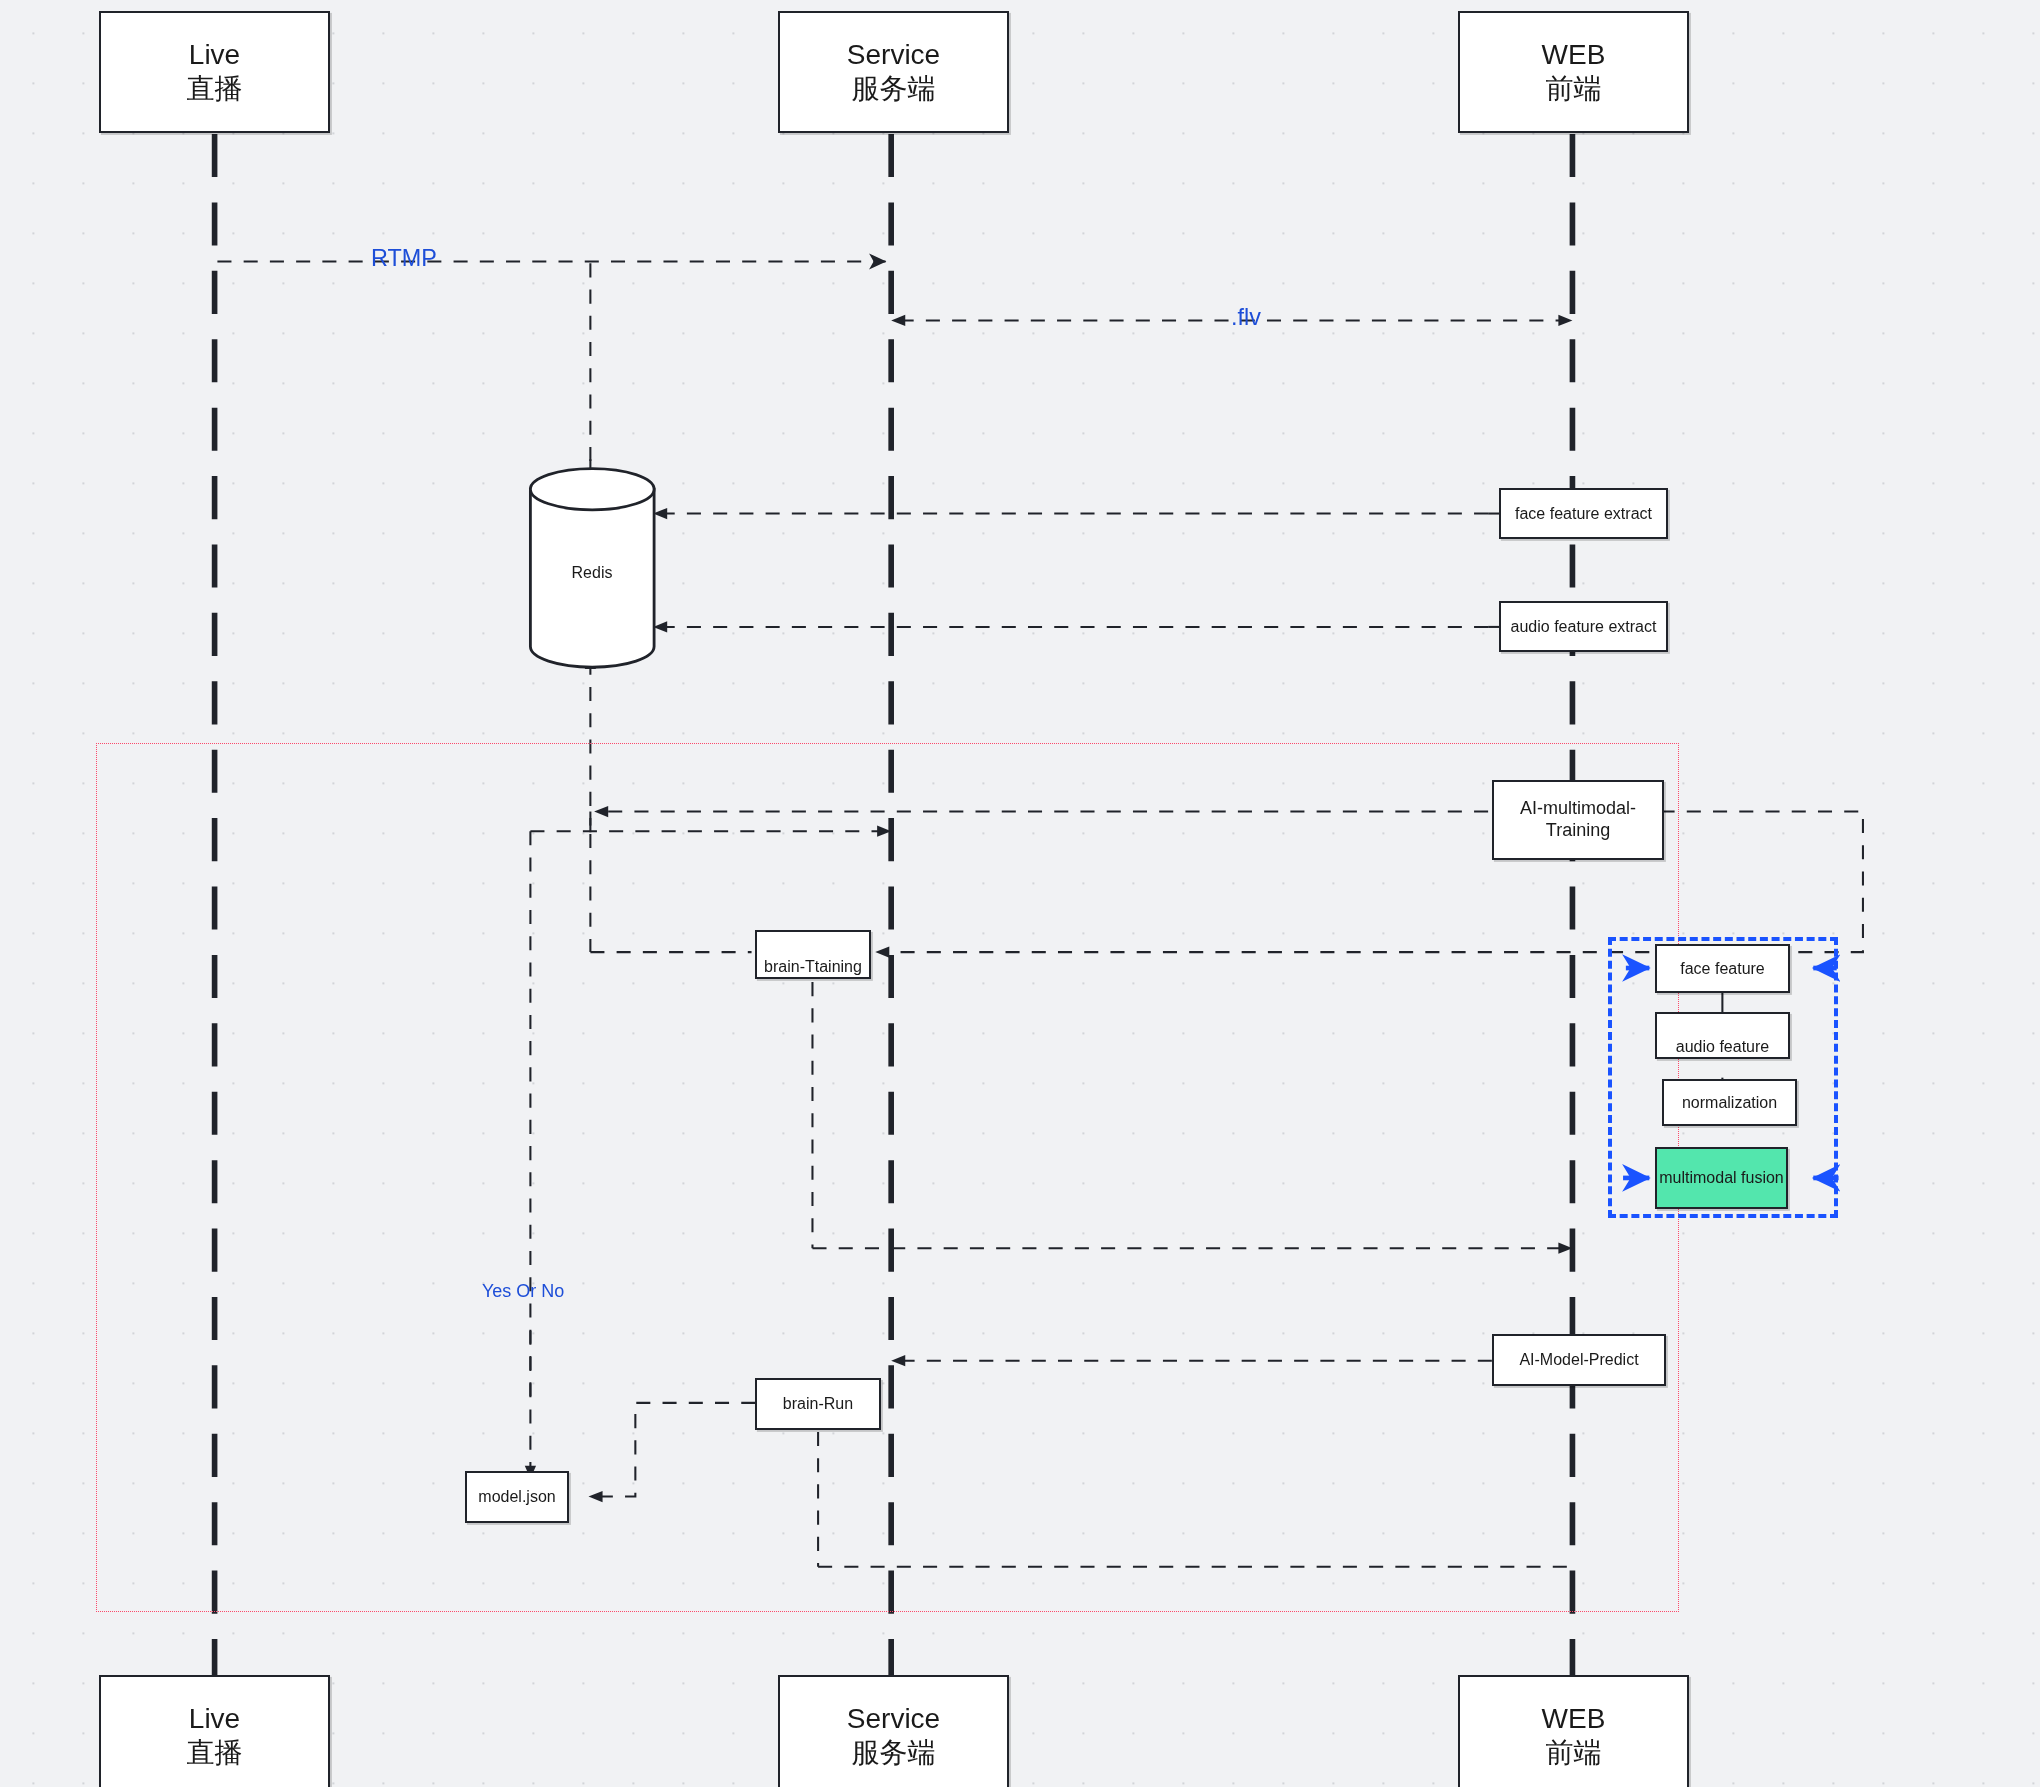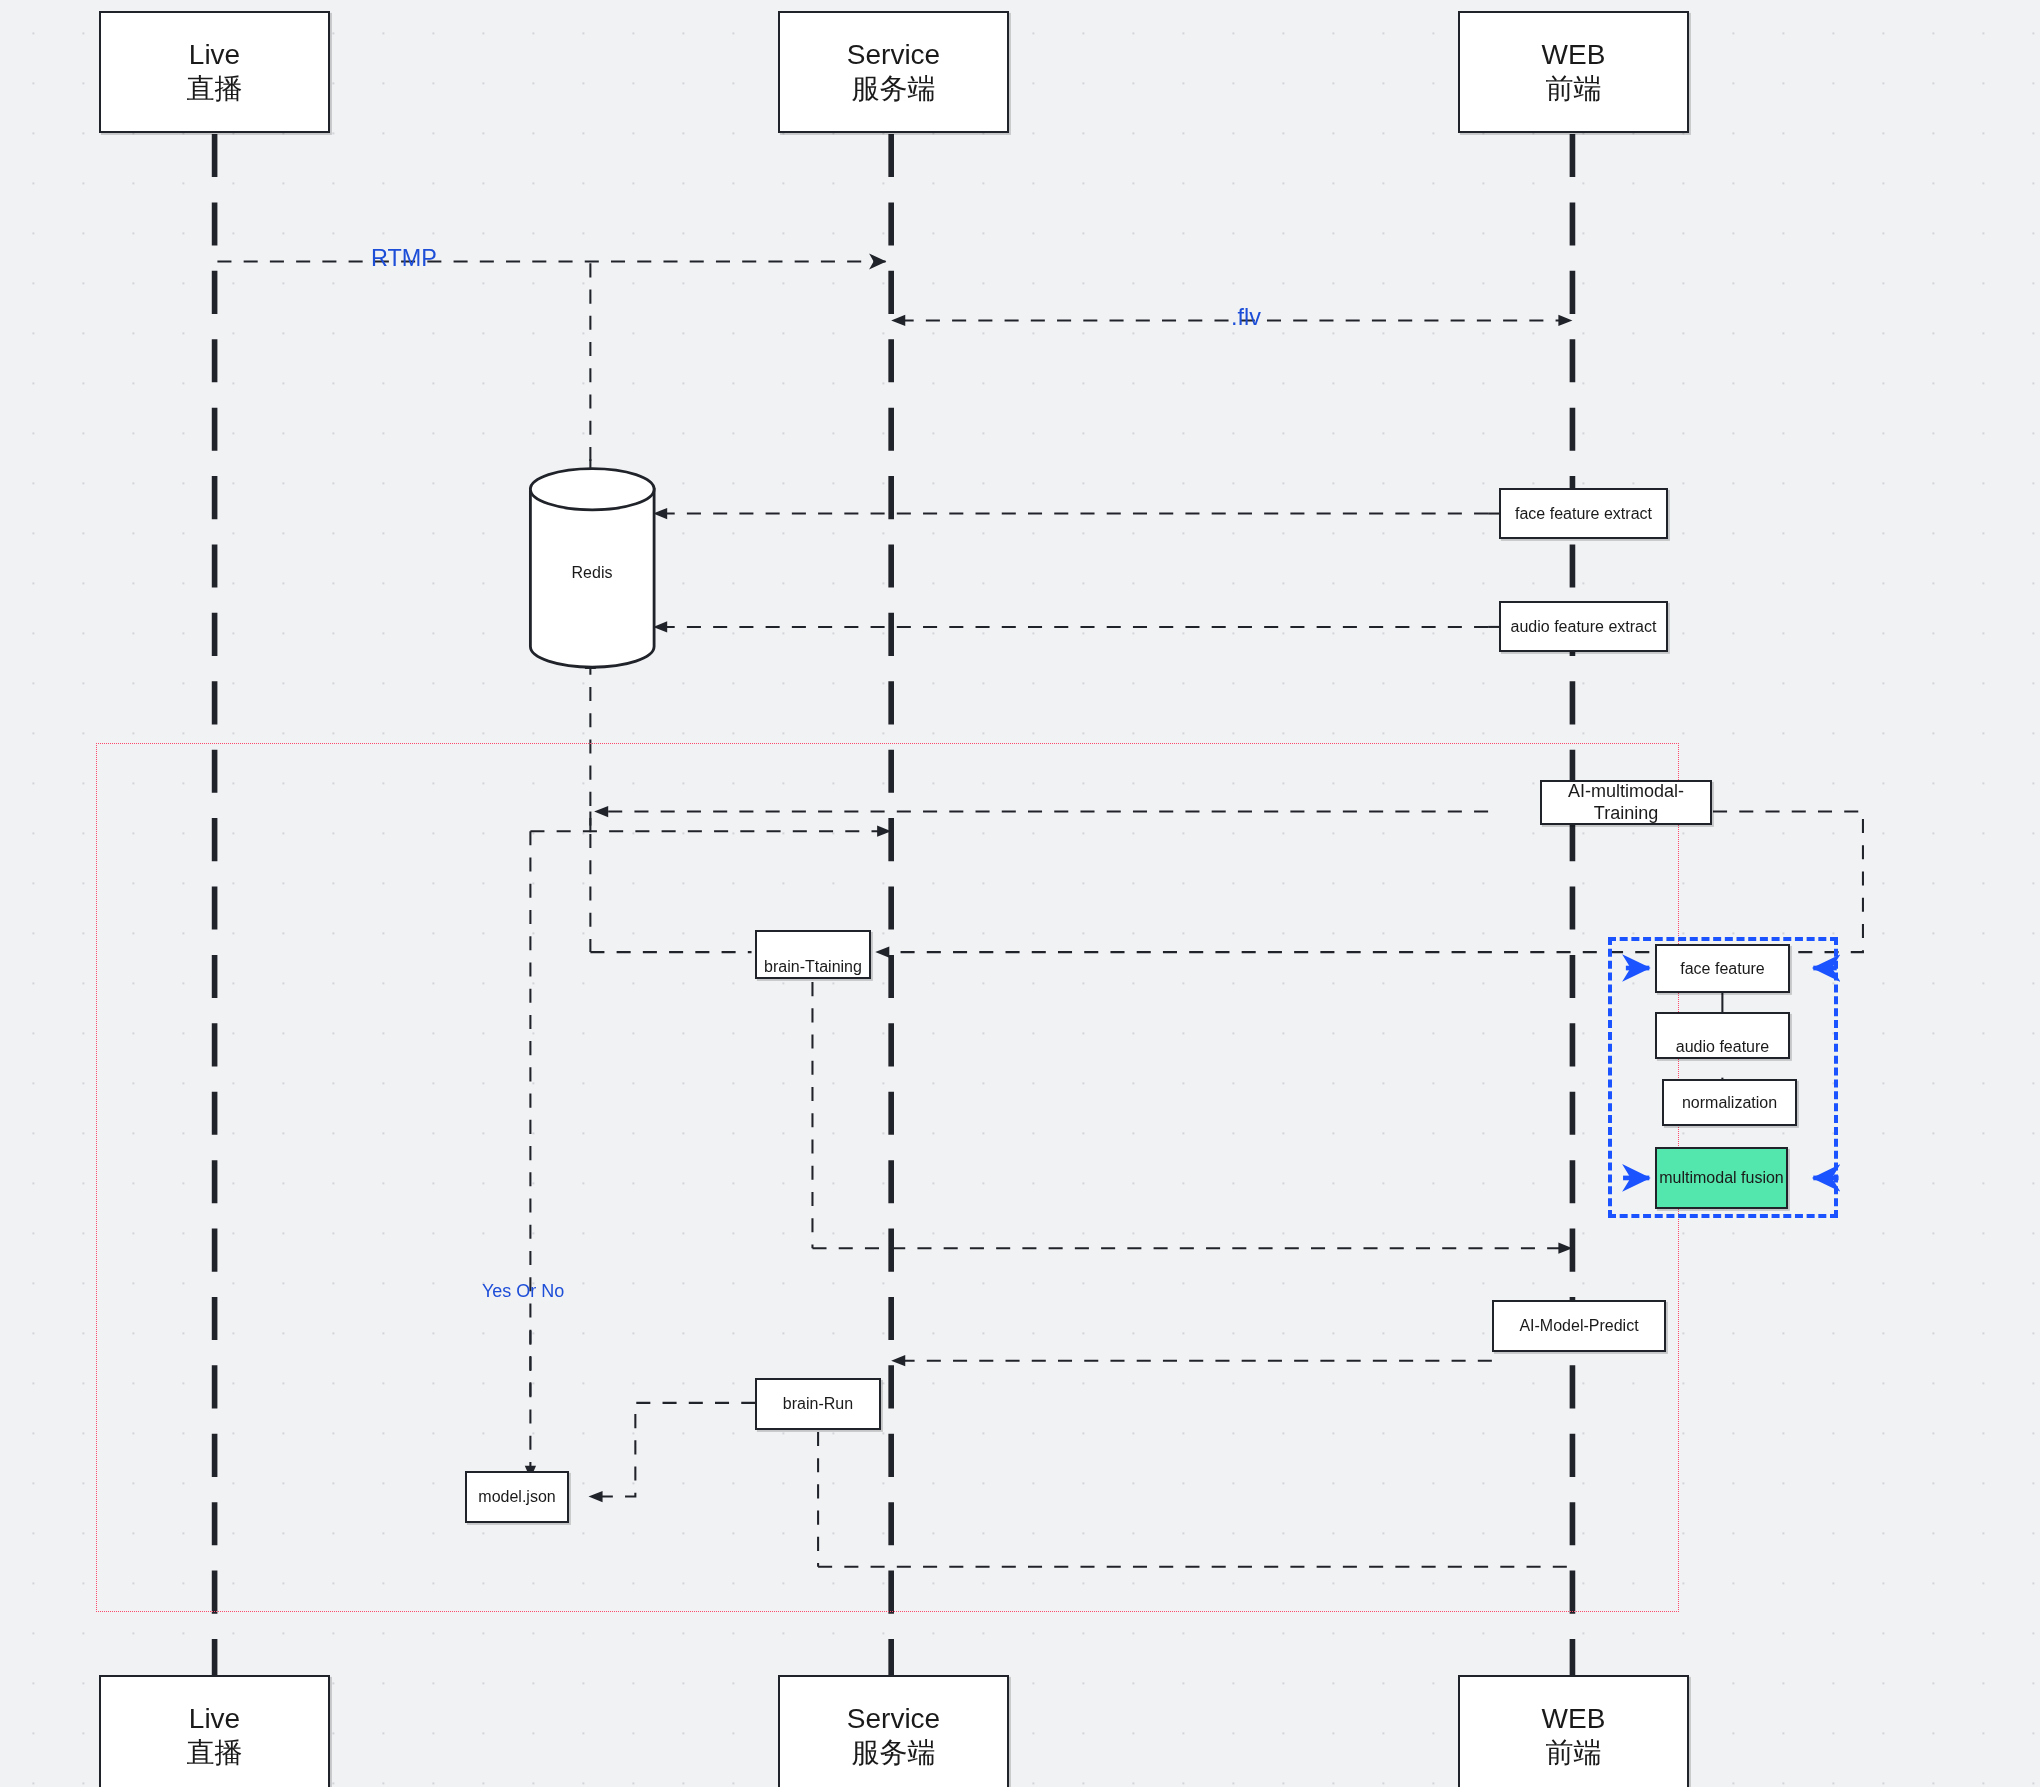--- a/index.html
+++ b/index.html
@@ -242,21 +242,21 @@
 </div>
 
 <div class="node small-node" style="left:1499px; top:488px; width:169px; height:51px;">
   <span>face feature extract</span>
 </div>
 
 <div class="node small-node" style="left:1499px; top:601px; width:169px; height:51px;">
   <span>audio feature extract</span>
 </div>
 
-<div class="node mid-node" style="left:1492px; top:780px; width:172px; height:45px;margin-left:48px;">
+<div class="node mid-node" style="left:1492px; top:780px; width:172px; height:80px;">
   <span>AI-multimodal-Training</span>
 </div>
 
 <div class="node small-node" style="left:755px; top:930px; width:116px; height:49px;align-items:flex-end;">
   <span>brain-Ttaining</span>
 </div>
 
 <div class="node small-node" style="left:1655px; top:944px; width:135px; height:49px;">
   <span>face feature</span>
 </div>
@@ -266,21 +266,21 @@
 </div>
 
 <div class="node small-node" style="left:1662px; top:1079px; width:135px; height:47px;">
   <span>normalization</span>
 </div>
 
 <div class="node small-node fusion" style="left:1655px; top:1147px; width:133px; height:62px;">
   <span>multimodal fusion</span>
 </div>
 
-<div class="node small-node" style="left:1492px; top:1300px; width:174px; height:52px;">
+<div class="node small-node" style="left:1492px; top:1334px; width:174px; height:52px;">
   <span>AI-Model-Predict</span>
 </div>
 
 <div class="node small-node" style="left:755px; top:1378px; width:126px; height:52px;">
   <span>brain-Run</span>
 </div>
 
 <div class="node small-node" style="left:465px; top:1471px; width:104px; height:52px;">
   <span>model.json</span>
 </div>

